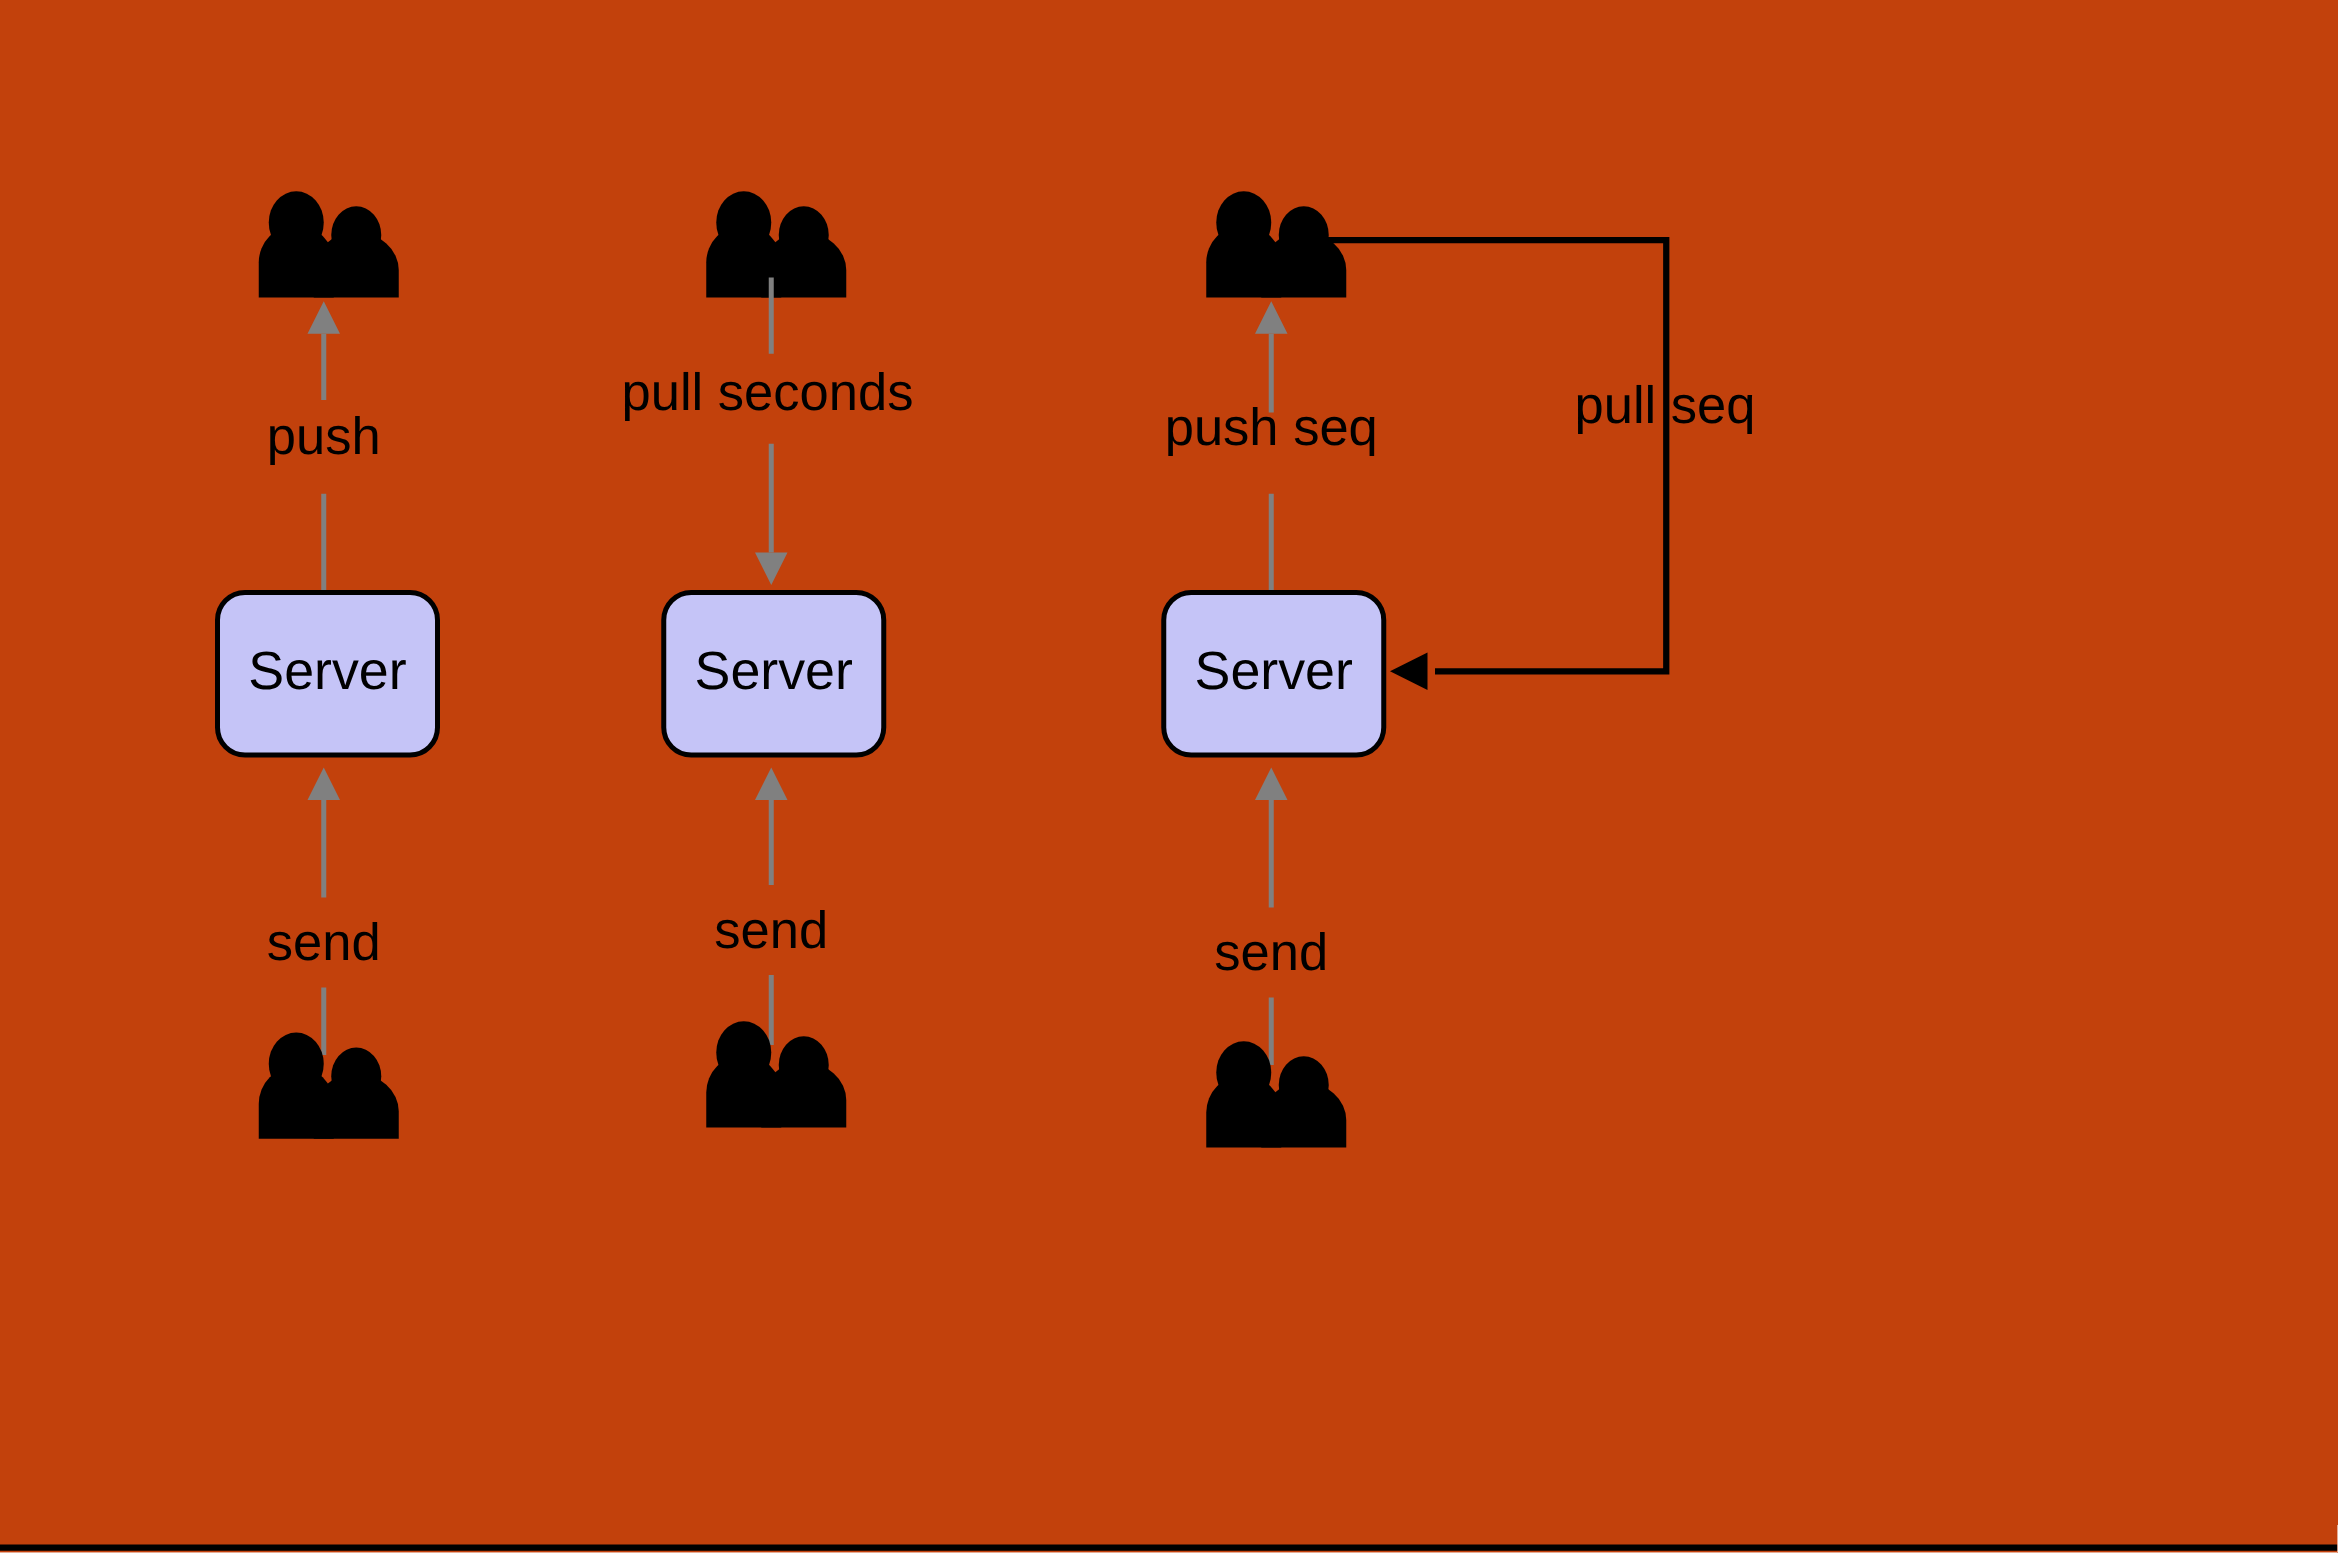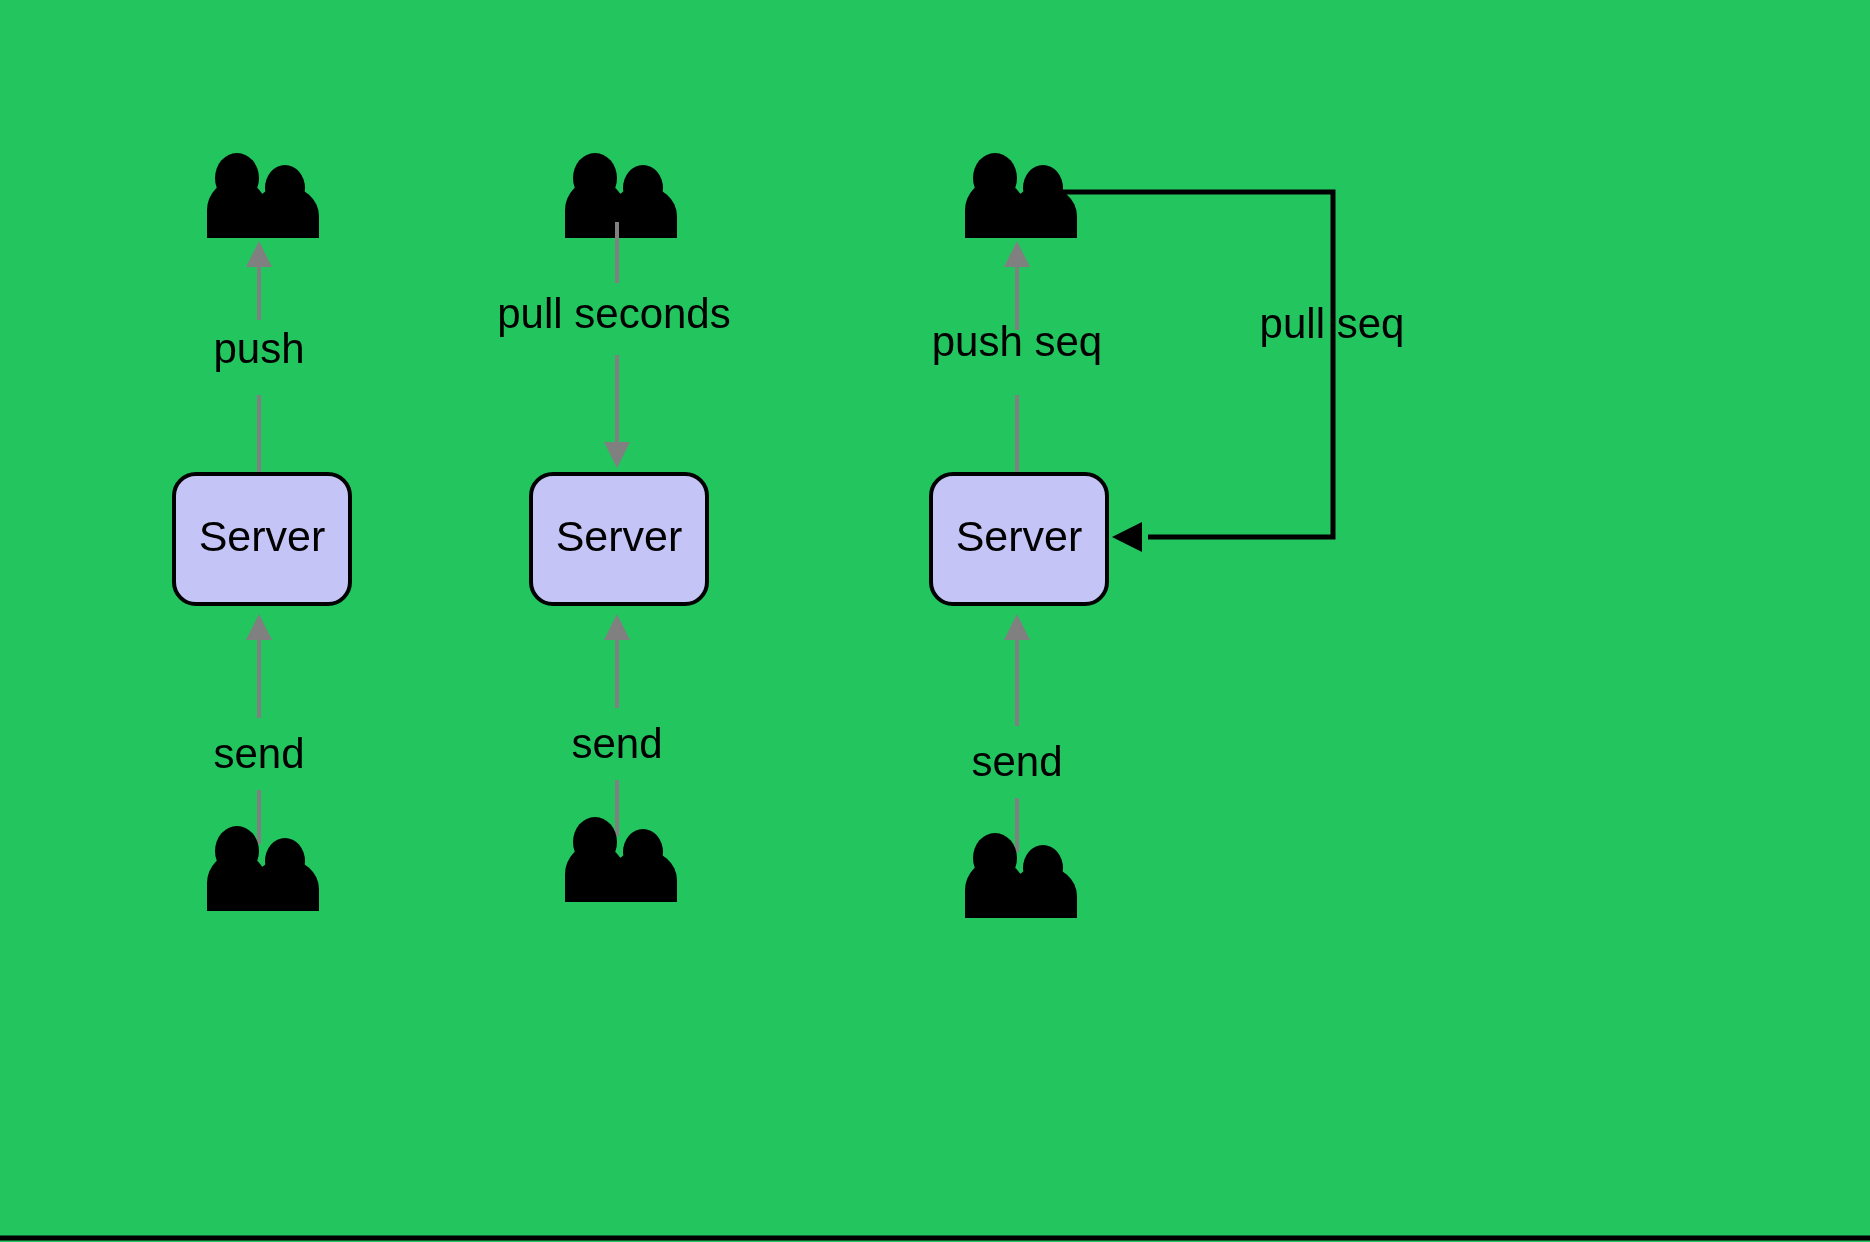--- a/index.html
+++ b/index.html
@@ -7,21 +7,21 @@
     padding: 0;
     background: #ffffff;
   }
   body {
     font-family: "Liberation Sans", sans-serif;
   }
   #stage {
     position: relative;
     width: 1870px;
     height: 1242px;
-    background: #22c55e;
+    background: #c2410c;
     overflow: hidden;
     text-align: right;
   }
   #diagram-svg {
     position: absolute;
     left: 0;
     top: 0;
     width: 1870px;
     height: 1242px;
     display: block;

